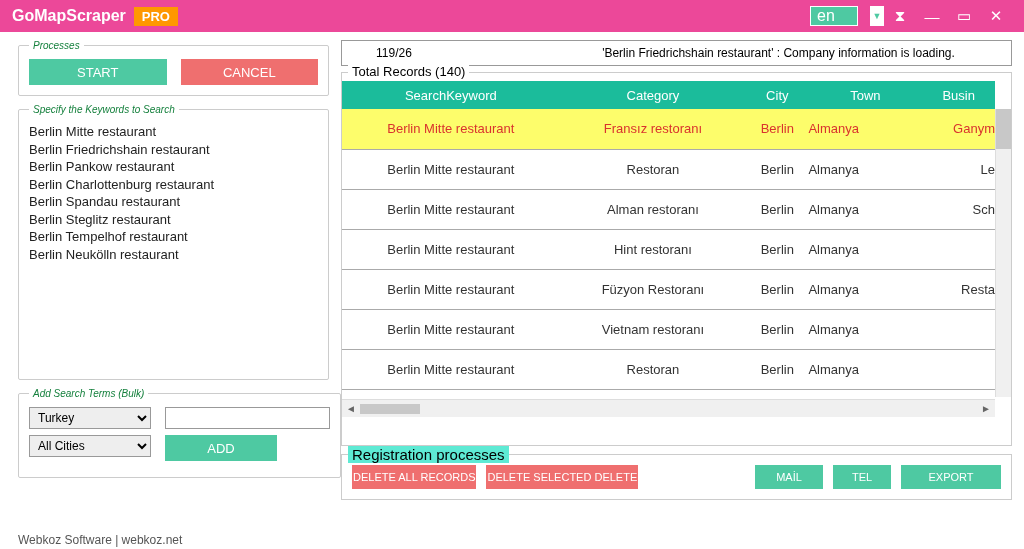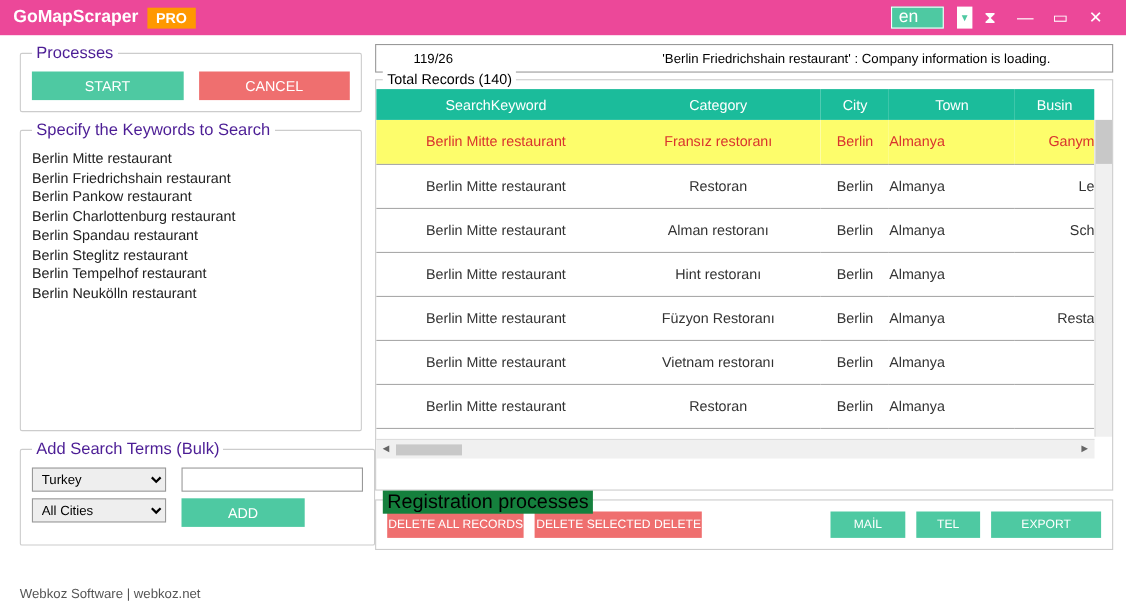--- a/index.html
+++ b/index.html
@@ -13,21 +13,21 @@
 .lang-select-wrap { display: flex; align-items: center; }
 .lang-caret { background: #fff; color: #4ec9a2; width: 14px; height: 20px; display: flex; align-items: center; justify-content: center; font-size: 9px; }
 .title-icon { width: 32px; text-align: center; font-size: 15px; cursor: pointer; color: #fff; }
 
 .main { display: flex; height: 497px; }
 
 .left { width: 335px; padding: 8px 6px 0 18px; }
 .right { flex: 1; padding: 8px 12px 0 6px; position: relative; }
 
 fieldset { border: 1px solid #ccc; border-radius: 2px; padding: 8px 10px 10px 10px; margin-bottom: 8px; }
-legend { font-size: 15px; padding: 0 4px; color: #4c1d95; }
+legend { font-size: 10px; padding: 0 4px; color: #15803d; font-style: italic; }
 
 .proc-btns { display: flex; gap: 14px; }
 .btn { border: none; color: #fff; height: 26px; font-size: 13px; cursor: pointer; display: flex; align-items: center; justify-content: center; }
 .btn-green { background: #4ec9a2; }
 .btn-red { background: #ef6f6f; }
 .proc-btns .btn { flex: 1; }
 
 .kw-list { font-size: 13px; line-height: 1.35; color: #222; height: 246px; overflow: hidden; }
 
 .add-row { display: flex; gap: 14px; margin-bottom: 6px; }
@@ -54,21 +54,21 @@
 .col-town { width: 110px; }
 .col-bus { width: 70px; }
 
 .v-scroll { position: absolute; right: 0; top: 28px; width: 16px; bottom: 20px; background: #f0f0f0; border-left: 1px solid #ddd; }
 .v-thumb { background: #c8c8c8; width: 100%; height: 40px; position: absolute; top: 0; }
 .h-scroll { position: absolute; left: 0; right: 16px; bottom: 0; height: 18px; background: #f0f0f0; border-top: 1px solid #ddd; display: flex; align-items: center; justify-content: space-between; padding: 0 4px; font-size: 10px; color: #666; }
 .h-thumb { background: #c8c8c8; height: 10px; flex: 0 0 60px; margin: 0 4px; }
 .h-track { flex: 1; }
 
 .reg-box { border: 1px solid #ccc; margin-top: 8px; padding: 10px 10px; position: relative; }
-.reg-title { font-size: 18px; position: absolute; top: -9px; left: 6px; background: #15803d; padding: 0 4px; }
+.reg-title { font-size: 15px; position: absolute; top: -9px; left: 6px; background: #5eead4; padding: 0 4px; }
 .reg-row { display: flex; gap: 10px; align-items: center; }
 .reg-row .btn { padding: 0 1px; font-size: 11px; height: 24px; }
 .reg-spacer { flex: 1; }
 
 .footer { padding: 4px 18px; font-size: 12px; color: #555; }
 </style>
 </head>
 <body>
 
 <div class="titlebar">

